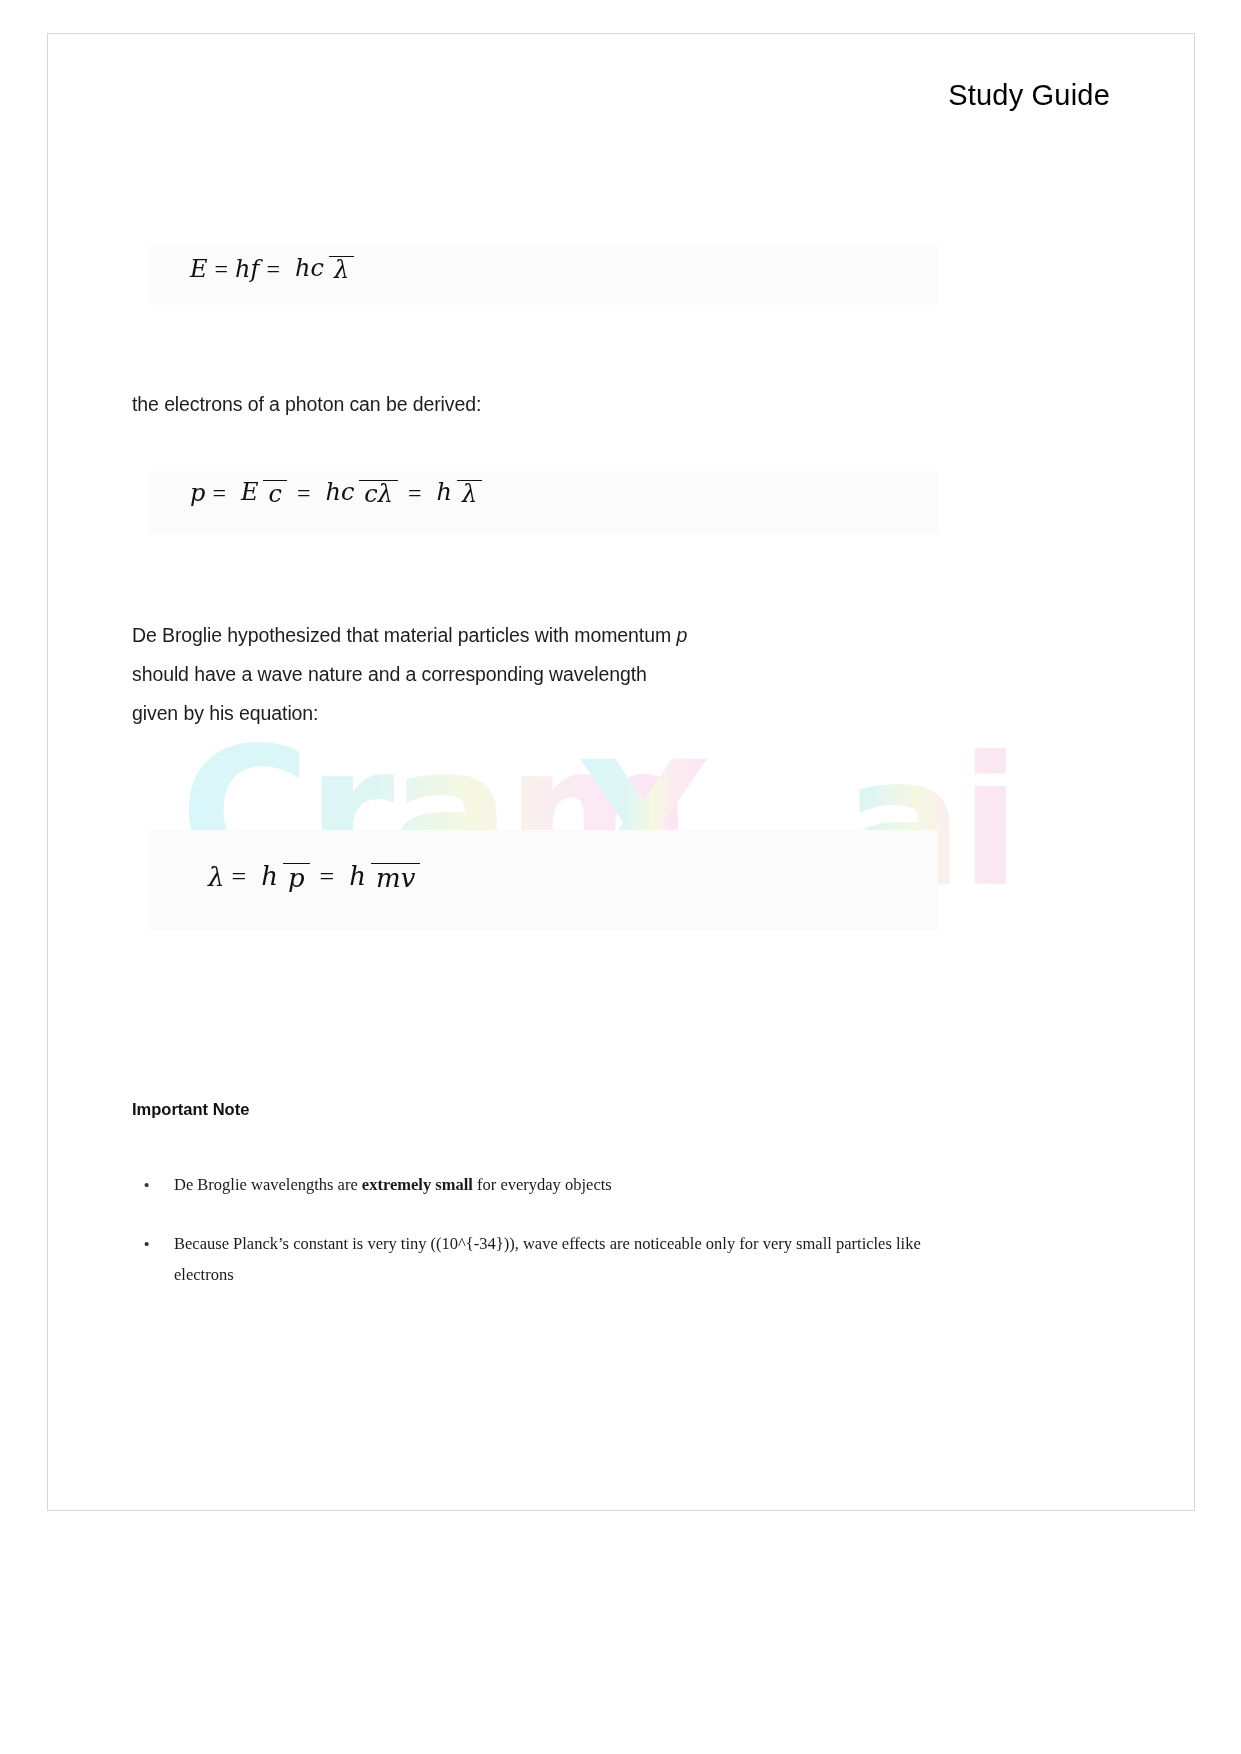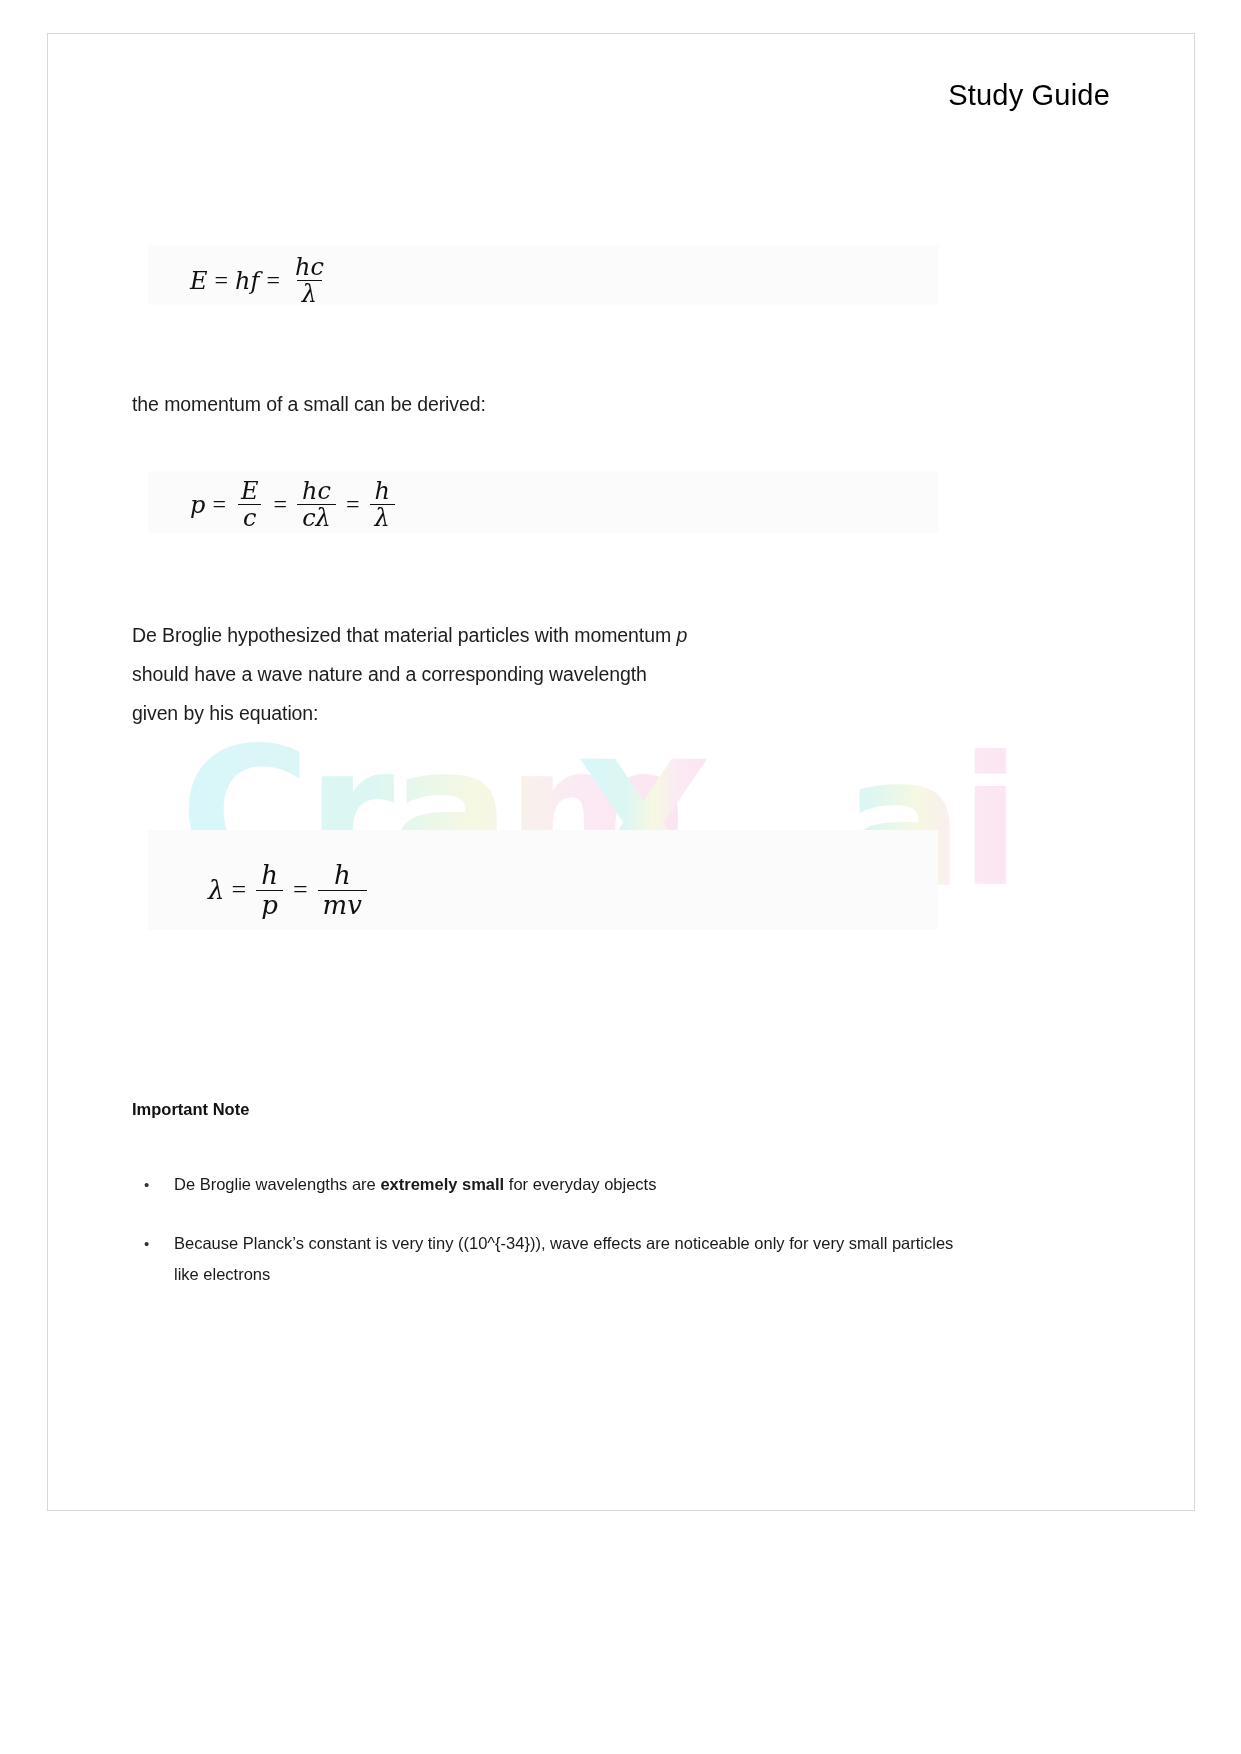--- a/index.html
+++ b/index.html
@@ -57,21 +57,21 @@
     align-items: center;
     white-space: nowrap;
   }
   .eq .op {
     font-style: normal;
     margin: 0 7px;
     font-family: "Liberation Serif", serif;
   }
   .frac {
     display: inline-flex;
-    flex-direction: column;
+    flex-direction: row;
     align-items: center;
     vertical-align: middle;
     margin: 0 3px;
     line-height: 1.02;
   }
   .frac .num {
     padding: 0 5px 1px 5px;
   }
   .frac .den {
     border-top: 1.3px solid #111;
@@ -117,21 +117,21 @@
   }
   .bullet .dot {
     width: 42px;
     flex: 0 0 42px;
     text-align: left;
     padding-left: 12px;
     box-sizing: border-box;
     font-size: 15px;
     color: #333;
   }
-  .bullet .btext { flex: 1 1 auto; }
+  .bullet .btext { flex: 1 1 auto; font-family: Liberation Serif, serif; }
   .bullet b { font-weight: bold; }
 
   
   .watermark {
     position: absolute;
     left: 120px;
     top: 660px;
     width: 880px;
     height: 230px;
     pointer-events: none;
@@ -180,21 +180,21 @@
       <span class="op">=</span>
       <span class="eq-sym">hf</span>
       <span class="op">=</span>
       <span class="frac">
         <span class="num eq-sym">hc</span>
         <span class="den eq-sym">λ</span>
       </span>
     </div>
   </div>
 
-  <div class="para layer-1" style="left:84px; top:258px; width:760px;">the momentum of a small can be derived:</div>
+  <div class="para layer-1" style="left:84px; top:258px; width:760px;">the electrons of a photon can be derived:</div>
 
   <div class="eq layer-1" style="left:100px; top:305px; width:790px; height:62px; font-size:24px; padding-top:8px; box-sizing:border-box;">
     <div class="eq-row" style="padding-left:42px;">
       <span class="eq-sym">p</span>
       <span class="op">=</span>
       <span class="frac">
         <span class="num eq-sym">E</span>
         <span class="den eq-sym">c</span>
       </span>
       <span class="op">=</span>

